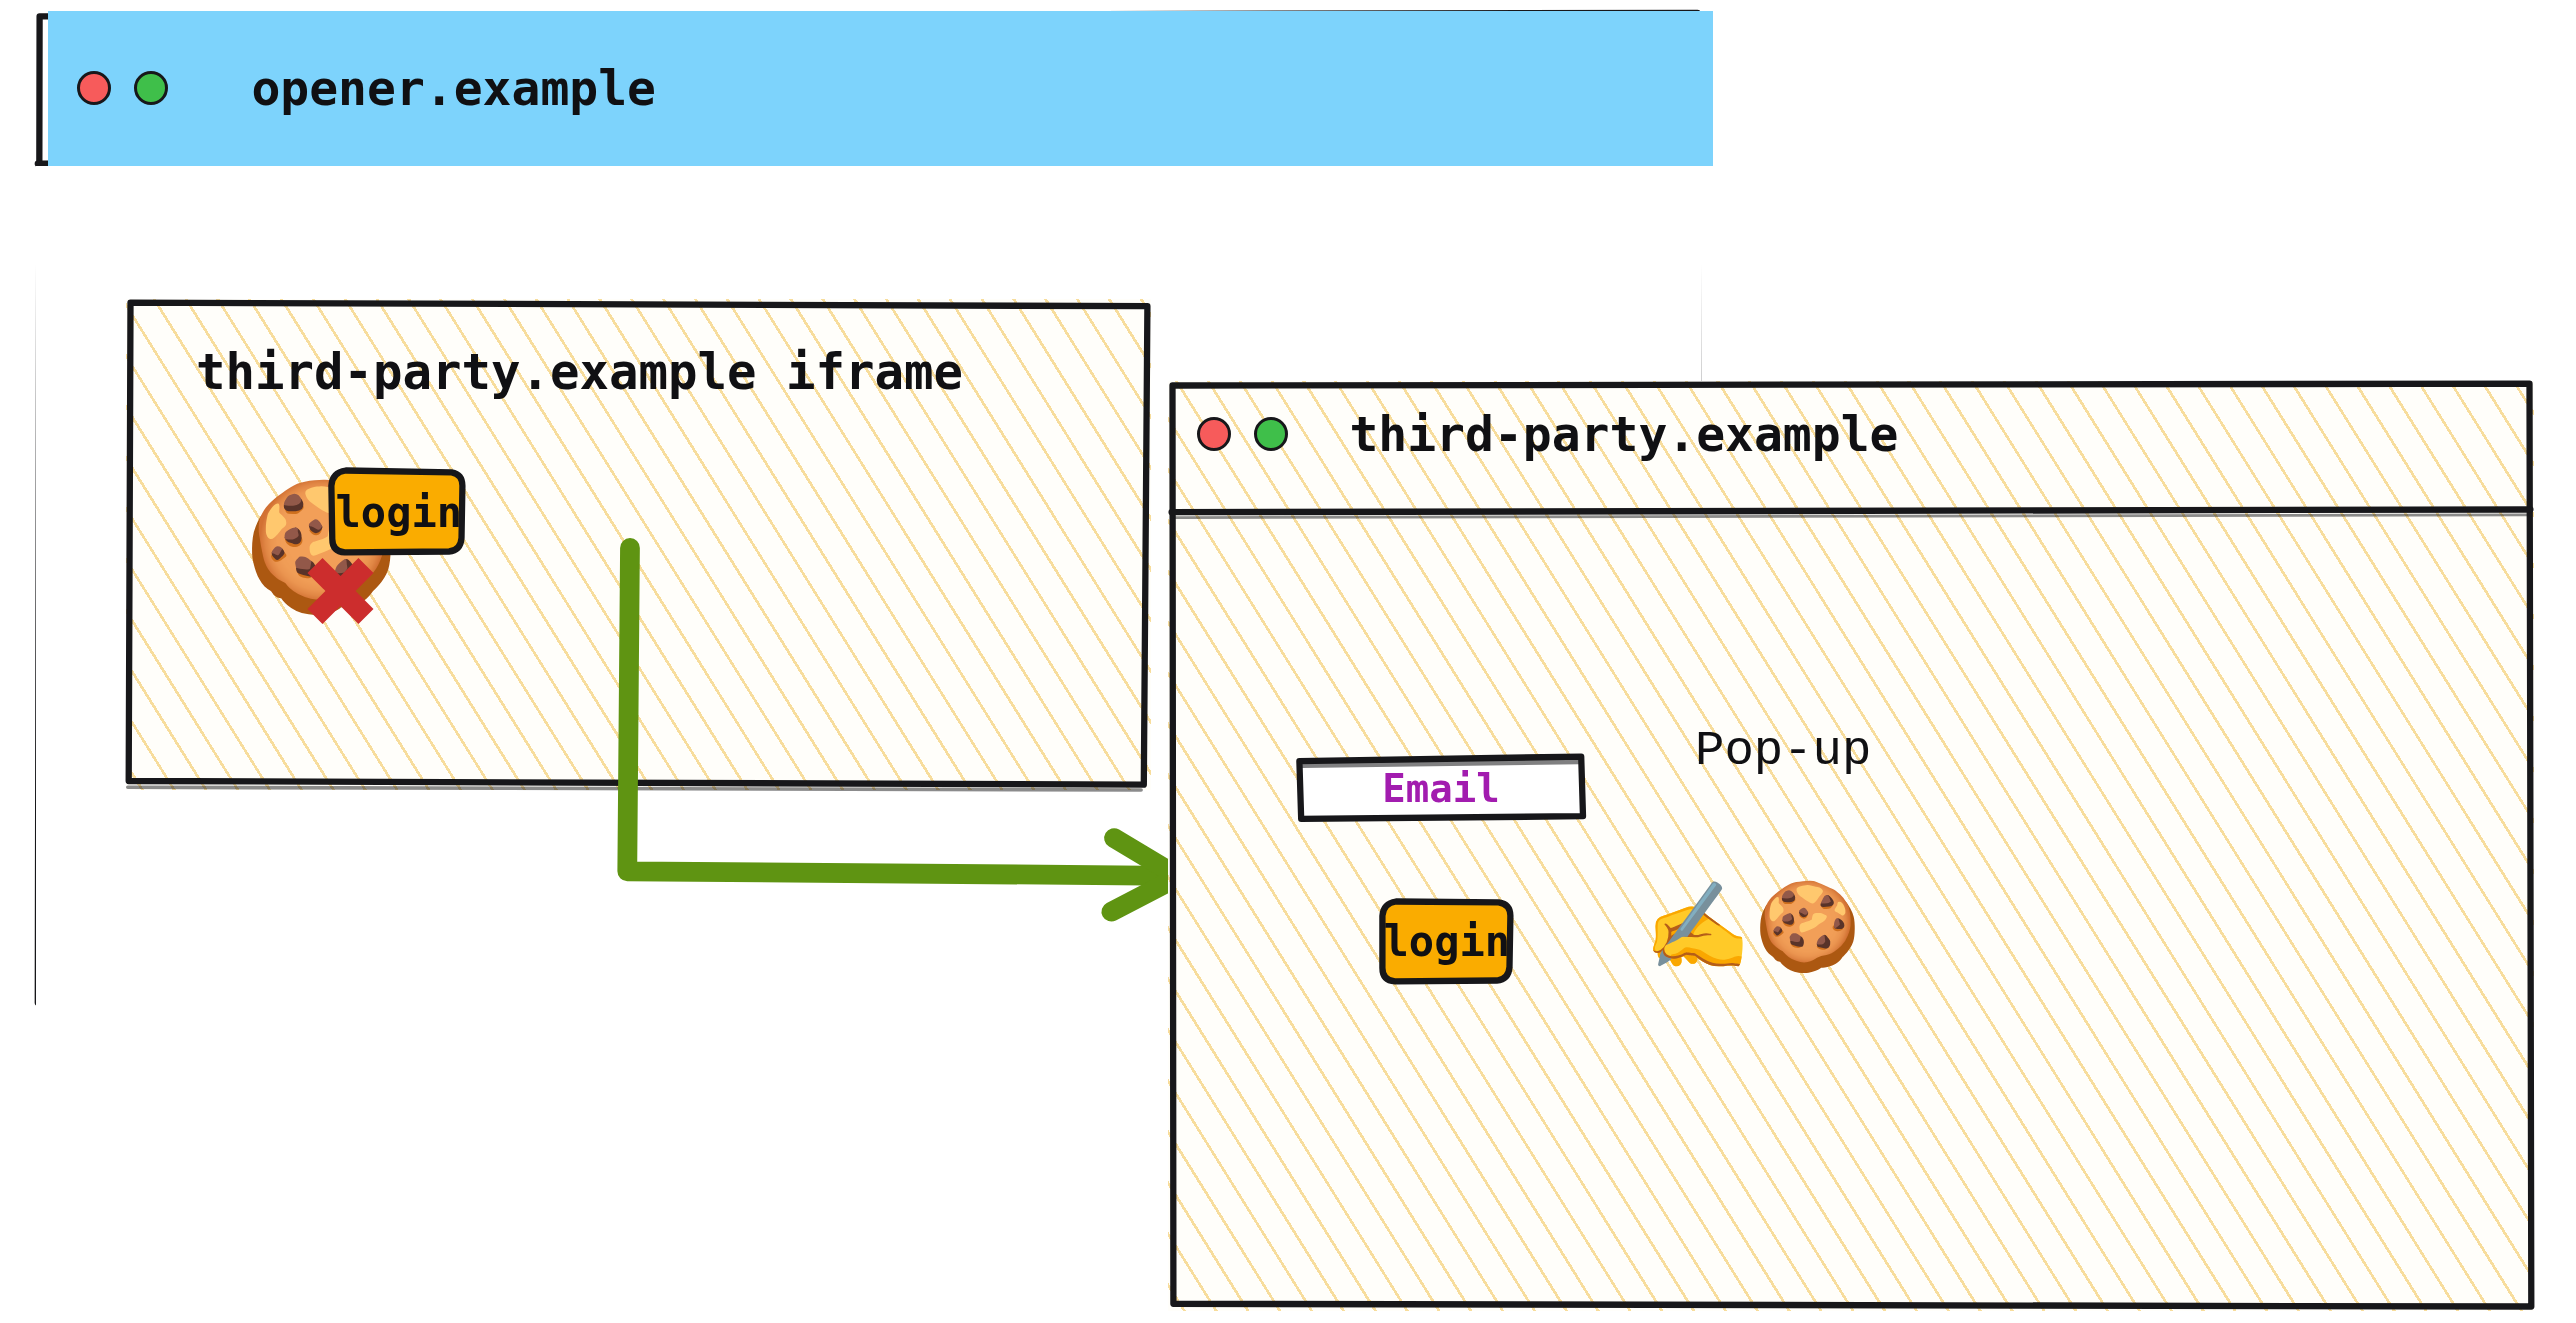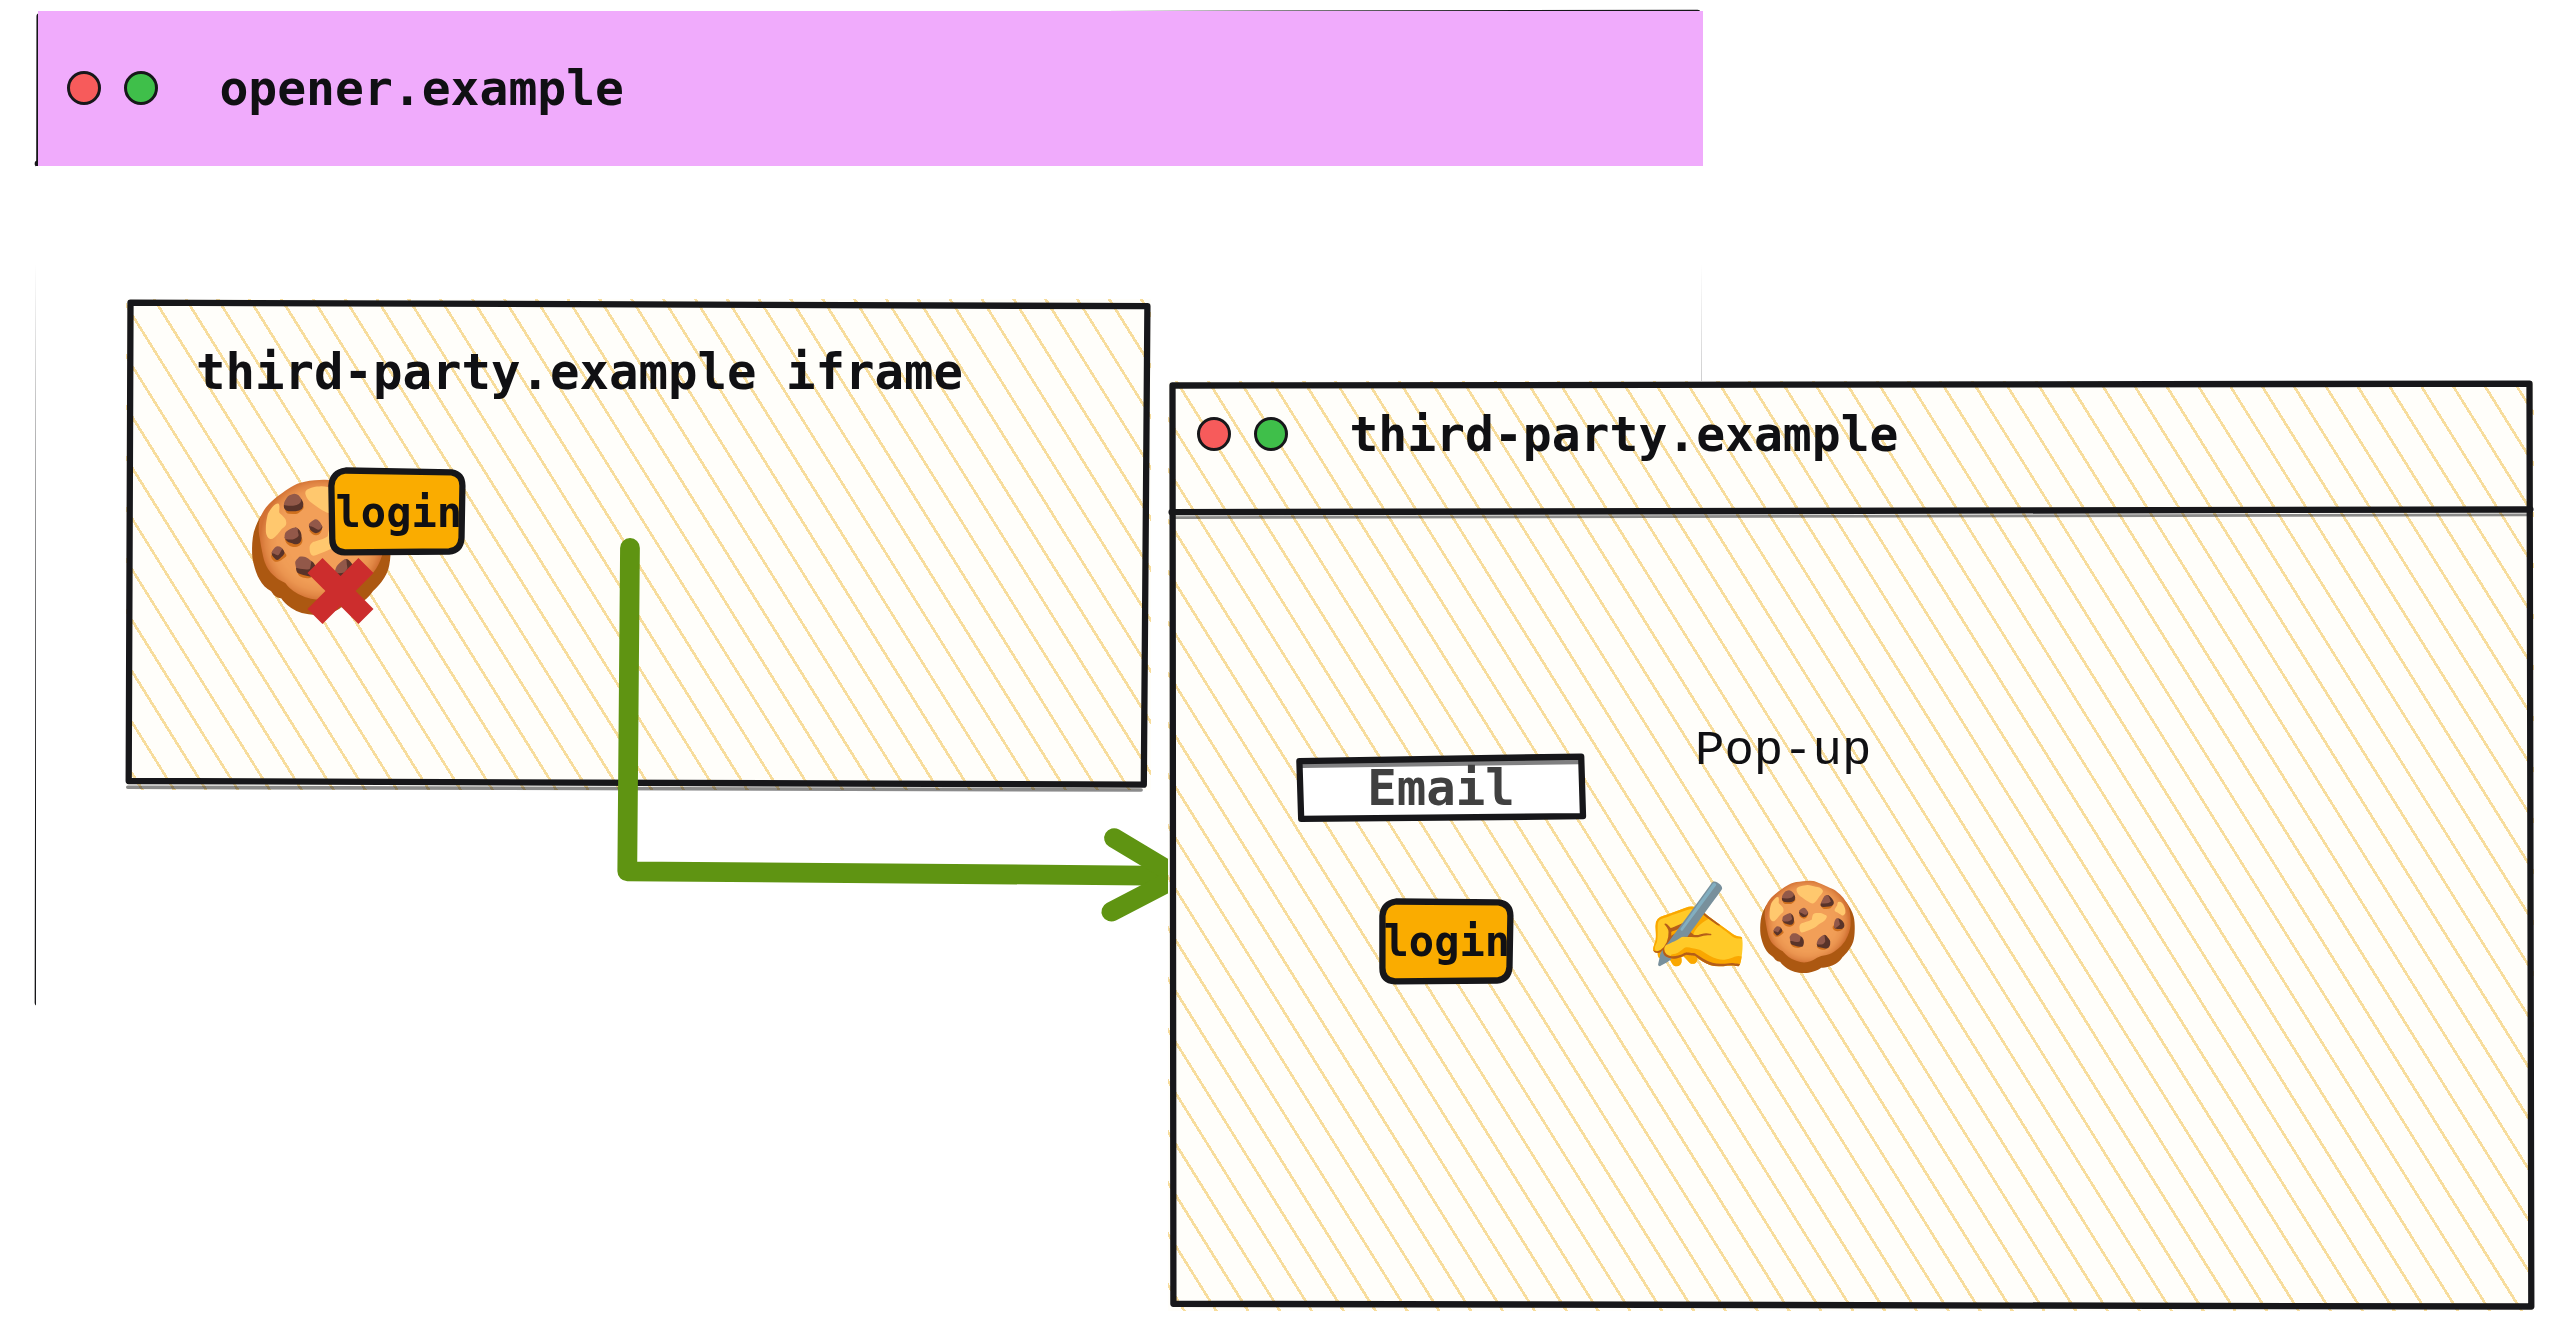--- a/index.html
+++ b/index.html
@@ -56,26 +56,27 @@
   #opener-window {
     position: absolute;
     left: 36px;
     top: 10.8px;
     width: 1665px;
     height: 999px;
     background: #ffffff;
   }
   #opener-titlebar {
     position: absolute;
-    left: 2px; top: 0;
+    left: 12px; top: 0;
     width: 100%;
     height: 155px;
     display: flex;
     align-items: center;
-    background: #f0abfc;
+    background: #7dd3fc;
+    gap: 22px;
   }
   #opener-body {
     position: absolute;
     left: 0; top: 155px;
     width: 100%;
     height: 845px;
     background: #ffffff;
   }
 
   
@@ -226,23 +227,23 @@
     position: absolute;
     background: #ffffff;
     display: flex;
     align-items: center;
     justify-content: center;
   }
   .field .field-label {
     position: relative;
     z-index: 3;
     font-family: "DejaVu Sans Mono", monospace;
-    font-size: 49px;
+    font-size: 39px;
     font-weight: 700;
-    color: #404040;
+    color: #a21caf;
   }
   .field .field-outline {
     position: absolute;
     inset: -7.2px;
     width: calc(100% + 14.4px);
     height: calc(100% + 14.4px);
     z-index: 2;
     overflow: visible;
   }
   .field .field-outline path {

